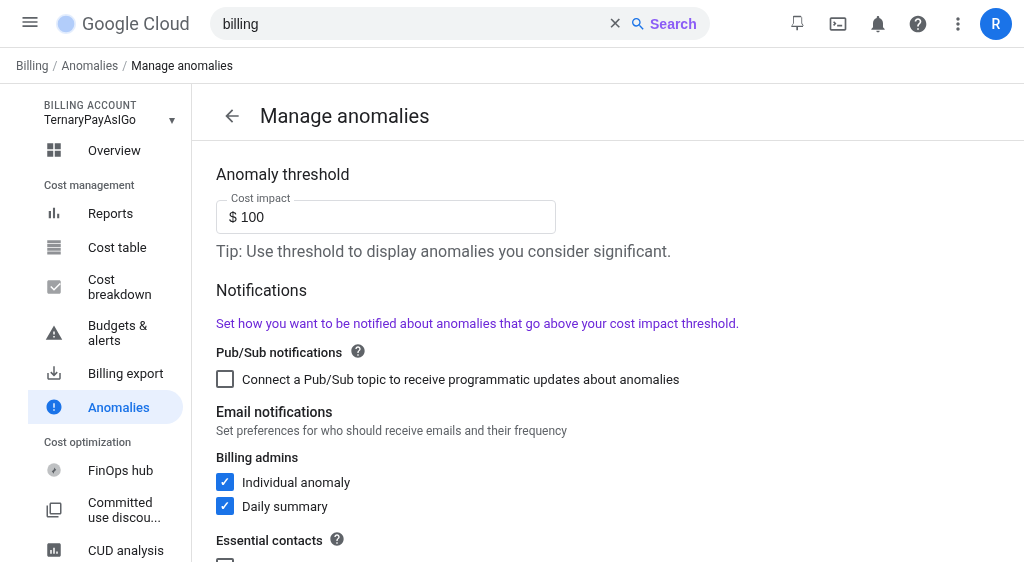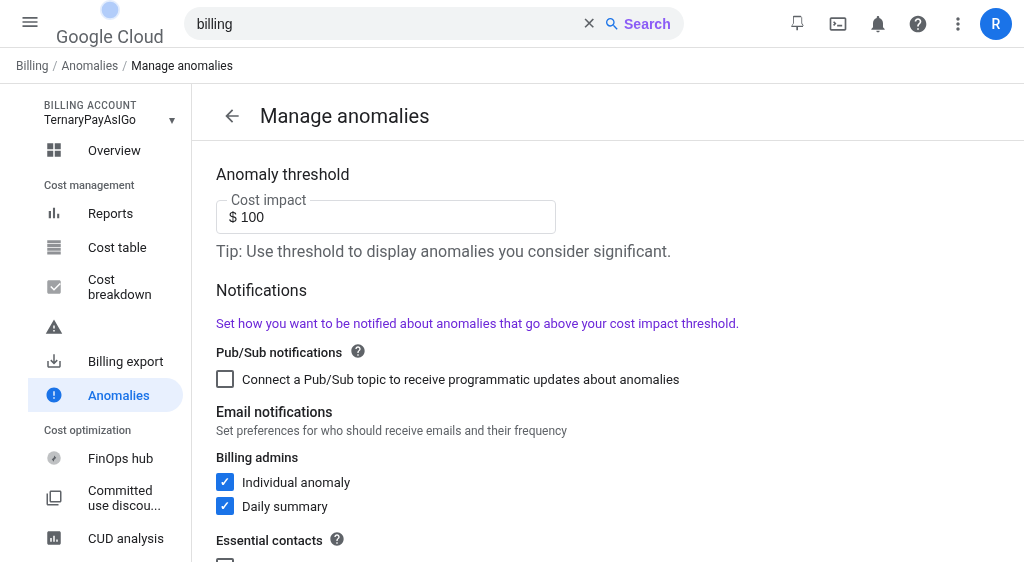--- a/index.html
+++ b/index.html
@@ -1,21 +1,21 @@
 <!DOCTYPE html>
 <html><head>
   <meta charset="utf-8">
   <style>
     * { box-sizing: border-box; margin: 0; padding: 0; }
     body { font-family: 'Google Sans', Roboto, Arial, sans-serif; font-size: 13px; color: #202124; background: #fff; display: flex; flex-direction: column; height: 562px; overflow: hidden; }
 
     
     .topbar { display: flex; align-items: center; height: 48px; border-bottom: 1px solid #e0e0e0; padding: 0 12px; gap: 8px; flex-shrink: 0; }
     .topbar-menu-icon { color: #5f6368; cursor: pointer; font-size: 18px; padding: 8px; }
-    .topbar-logo { display: flex; align-items: center; gap: 6px; margin-right: 12px; flex-direction: column; }
+    .topbar-logo { display: flex; align-items: center; gap: 6px; margin-right: 12px; }
     .search-bar { display: flex; align-items: center; background: #f1f3f4; border-radius: 24px; padding: 6px 12px; flex: 1; max-width: 500px; gap: 8px; border: 1px solid transparent; }
     .search-input { border: none; background: transparent; outline: none; flex: 1; font-size: 14px; color: #202124; }
     .search-clear { color: #5f6368; cursor: pointer; font-size: 16px; }
     .search-btn { background: none; border: none; color: #8b5cf6; font-size: 14px; cursor: pointer; display: flex; align-items: flex-start; gap: 4px; font-weight: 700; }
     .topbar-right { margin-left: auto; display: flex; align-items: center; gap: 4px; }
     .topbar-icon-btn { width: 36px; height: 36px; display: flex; align-items: center; justify-content: center; border-radius: 50%; cursor: pointer; color: #5f6368; font-size: 18px; }
     .avatar { width: 32px; height: 32px; border-radius: 50%; background: #1a73e8; color: white; display: flex; align-items: center; justify-content: center; font-size: 14px; font-weight: 500; cursor: pointer; }
 
     
     .breadcrumb { display: flex; align-items: center; height: 36px; padding: 0 16px; font-size: 12px; color: #5f6368; gap: 4px; border-bottom: 1px solid #e0e0e0; flex-shrink: 0; }
@@ -45,21 +45,21 @@
     .content-header { display: flex; align-items: center; gap: 12px; padding: 16px 24px 8px; border-bottom: 1px solid #e0e0e0; }
     .back-btn { color: #5f6368; cursor: pointer; font-size: 20px; width: 32px; height: 32px; display: flex; align-items: center; justify-content: center; border-radius: 50%; }
     .page-title { font-size: 20px; color: #202124; font-weight: 400; }
 
     .content-body { padding: 24px; max-width: 800px; }
 
     .section-title { font-size: 16px; color: #202124; font-weight: 400; margin-bottom: 16px; }
     .section-sub { font-size: 13px; color: #6d28d9; margin-bottom: 12px; }
 
     .field-group { border: 1px solid #dadce0; border-radius: 4px; padding: 8px 12px; position: relative; margin-bottom: 8px; width: 340px; }
-    .field-label-float { position: absolute; top: -9px; left: 10px; background: #fff; padding: 0 4px; font-size: 14px; color: #5f6368; }
+    .field-label-float { position: absolute; top: -9px; left: 10px; background: #fff; padding: 0 4px; font-size: 11px; color: #5f6368; }
     .field-input { border: none; outline: none; font-size: 14px; color: #202124; width: 100%; background: transparent; }
     .field-tip { font-size: 16px; color: #5f6368; margin-bottom: 20px; }
 
     .subsection-title { font-size: 14px; font-weight: 500; color: #202124; margin-bottom: 4px; margin-top: 16px; }
     .subsection-desc { font-size: 12px; color: #5f6368; margin-bottom: 12px; }
 
     .checkbox-row { display: flex; align-items: center; gap: 8px; margin-bottom: 6px; cursor: pointer; }
     .checkbox-box { width: 18px; height: 18px; border: 2px solid #5f6368; border-radius: 2px; display: flex; align-items: center; justify-content: center; flex-shrink: 0; }
     .checkbox-box.checked { background: #1a73e8; border-color: #1a73e8; }
     .checkbox-box.checked::after { content: '✓'; color: white; font-size: 12px; font-weight: bold; }
@@ -186,20 +186,21 @@
       </span>
       <span>Cost breakdown</span>
     </div>
 
     <div class="nav-item">
       <span class="nav-icon">
         <svg width="18" height="18" viewBox="0 0 24 24" fill="currentColor">
             <path d="M1 21h22L12 2 1 21zm12-3h-2v-2h2v2zm0-4h-2v-4h2v4z"></path>
           </svg>
       </span>
+      <span>Budgets &amp; alerts</span>
     </div>
 
     <div class="nav-item">
       <span class="nav-icon">
         <svg width="18" height="18" viewBox="0 0 24 24" fill="currentColor">
             <path d="M19 12v7H5v-7H3v7c0 1.1.9 2 2 2h14c1.1 0 2-.9 2-2v-7h-2zm-6 .67l2.59-2.58L17 11.5l-5 5-5-5 1.41-1.41L11 12.67V3h2v9.67z"></path>
           </svg>
       </span>
       <span>Billing export</span>
     </div>

